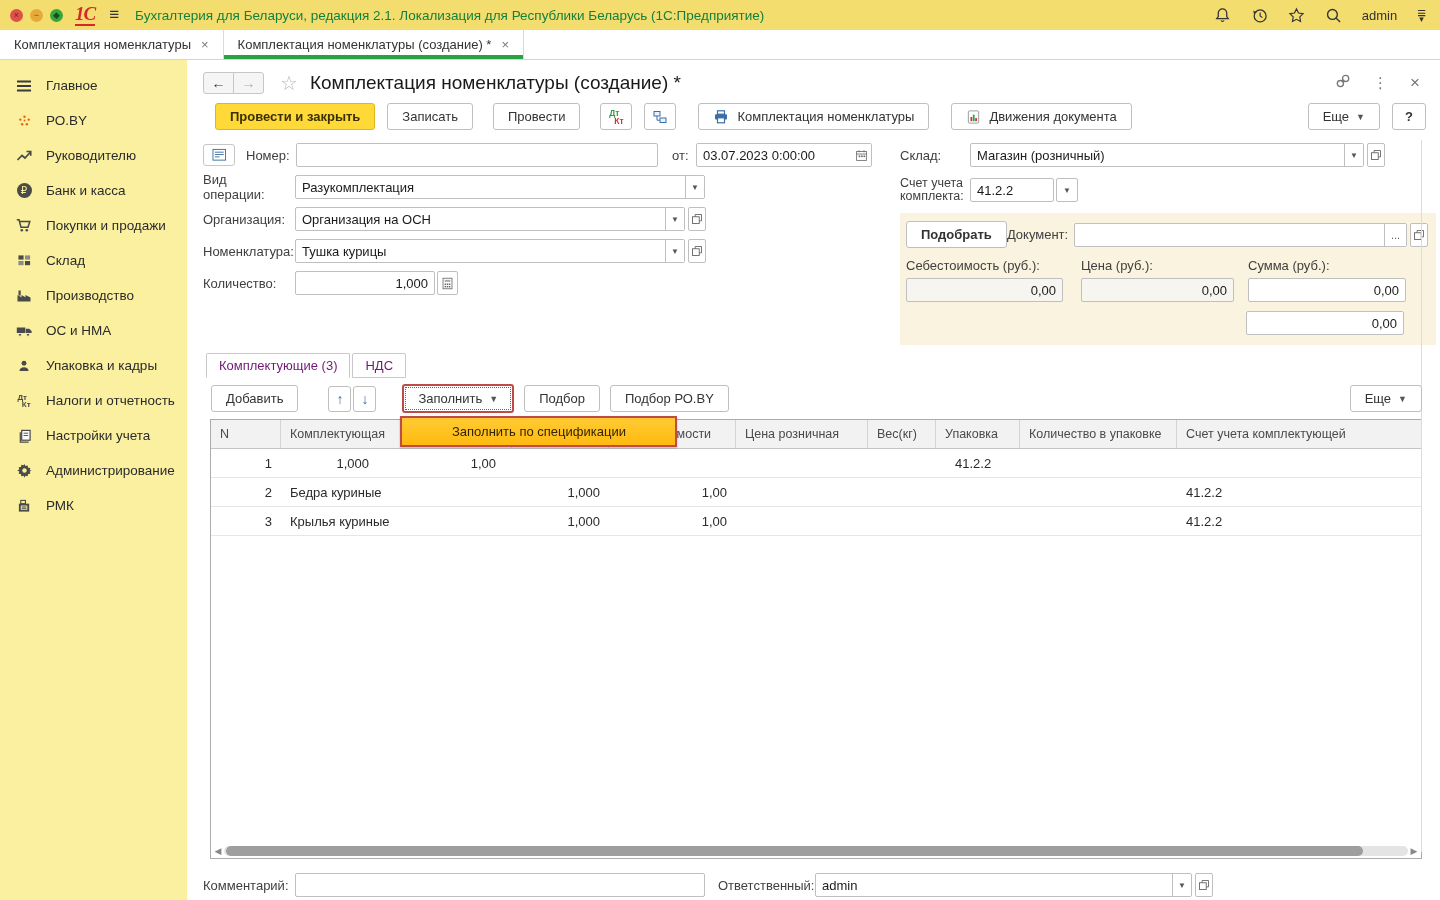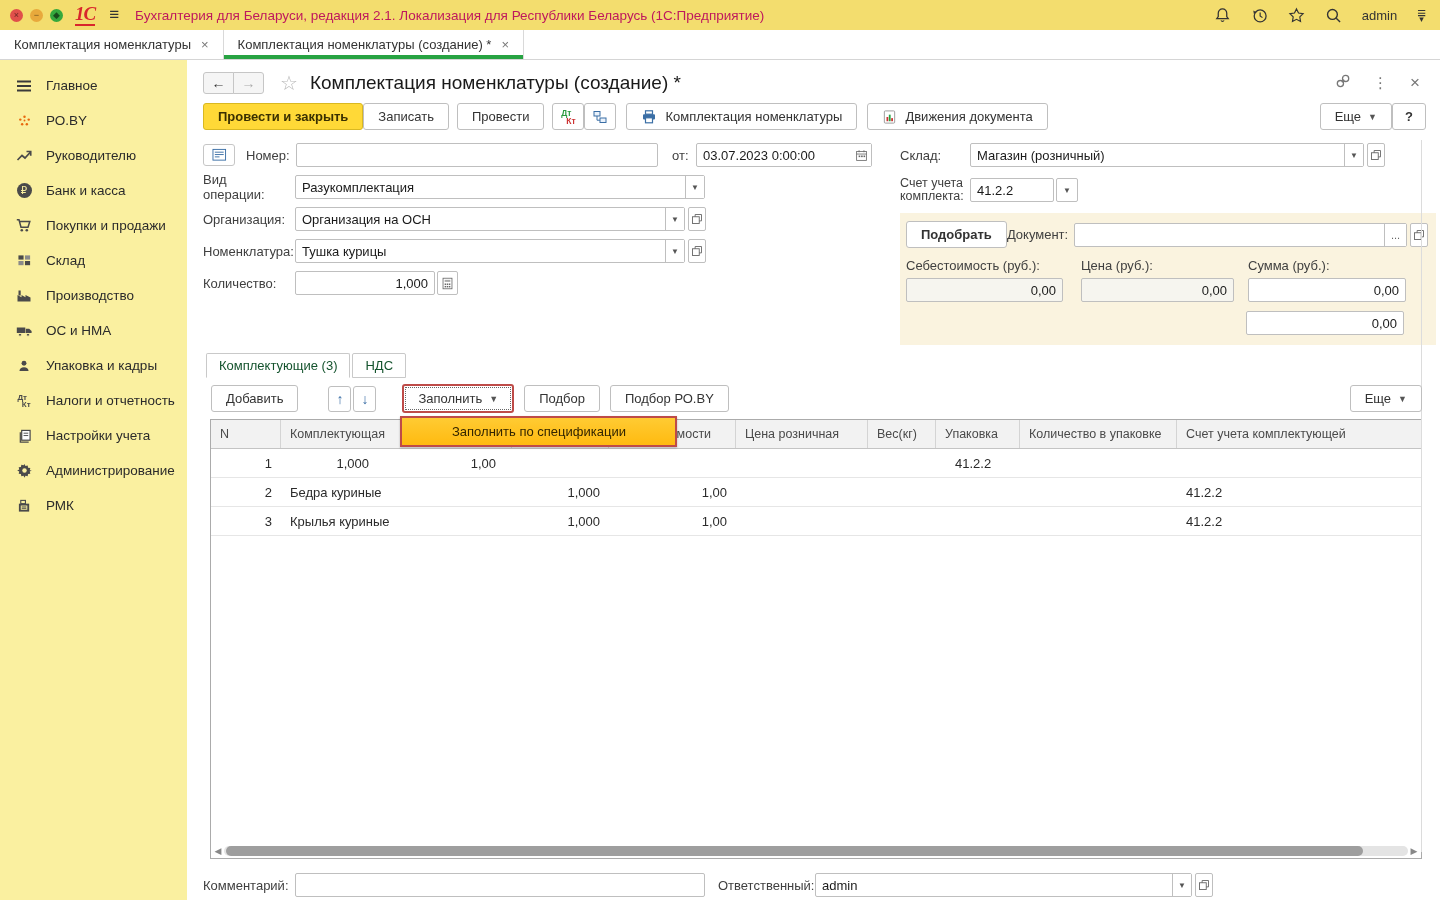--- a/index.html
+++ b/index.html
@@ -8,21 +8,21 @@
 
   
   .titlebar { height:30px; background:#F3DD6E; display:flex; align-items:center; padding:0 14px 0 10px; }
   .traffic { display:flex; gap:7px; margin-right:12px; }
   .tl { width:13px; height:13px; border-radius:50%; display:flex; align-items:center; justify-content:center;
         font-size:9px; line-height:1; color:rgba(0,0,0,.55); }
   .tl.red{ background:#E0504A; } .tl.yel{ background:#E8A93C; } .tl.grn{ background:#35A83C; }
   .logo1c { color:#D8262C; font-family:"Liberation Serif","DejaVu Serif",serif; font-style:italic;
             font-weight:bold; font-size:19px; letter-spacing:-1px; margin-right:14px; border-bottom:2px solid #D8262C; line-height:1; padding-bottom:1px;}
   .burger { font-size:17px; color:#333; margin-right:16px; }
-  .tb-title { font-size:13.5px; color:#be185d; }
+  .tb-title { font-size:13.5px; color:#15803d; }
   .tb-right { margin-left:auto; display:flex; align-items:center; gap:20px; color:#333; }
   .tb-right svg { display:block; }
   .tb-user { font-size:13px; }
   .tb-menu { font-size:15px; line-height:.5; text-align:center; }
   .tb-menu .caret{ font-size:9px; display:block; }
 
   
   .tabbar { height:30px; background:#fff; border-bottom:1px solid #D5D5D5; display:flex; }
   .wtab { position:relative; display:flex; align-items:center; padding:0 14px; border-right:1px solid #D9D9D9;
           color:#333; cursor:default; }
@@ -49,21 +49,21 @@
              justify-content:center; font-size:14px; }
   .nav-btn.back { border-radius:3px 0 0 3px; color:#333; }
   .nav-btn.fwd  { border-radius:0 3px 3px 0; margin-left:-1px; color:#ABABAB; }
   .fav-star { font-size:20px; color:#B9B9B9; margin:0 12px 0 16px; }
   .page-title { font-size:19px; color:#1a1a1a; }
   .win-icons { margin-left:auto; display:flex; align-items:center; gap:22px; color:#777; padding-right:6px;}
   .win-icons .kebab { font-size:15px; letter-spacing:0; }
   .win-icons .close { font-size:17px; }
 
   
-  .cmd-bar { display:flex; padding:5px 14px 7px 16px; }
+  .cmd-bar { display:flex; gap:12px; padding:5px 14px 7px 28px; }
   .btn { height:27px; background:#fff; border:1px solid #BFBFBF; border-radius:3px; display:inline-flex;
          align-items:center; justify-content:center; padding:0 14px; font-size:13px; color:#333; white-space:nowrap; }
   .btn-primary { background:#FFD937; border-color:#D9B822; font-weight:bold; color:#3a3000; }
   .btn-icon { width:32px; padding:0; }
   .btn .bicon { margin-right:8px; display:flex; }
   .dtkt-cmd { font-size:8.5px; line-height:8px; font-weight:bold; text-align:left;}
   .dtkt-cmd .dt{ color:#2C9A3F; } .dtkt-cmd .kt{ color:#CC3333; margin-left:5px;}
   .cmd-spacer { flex:1; }
   .caret-sm { font-size:9px; color:#555; margin-left:7px; }
 
@@ -94,21 +94,21 @@
   .amt1 { width:157px; margin-right:18px; }
   .amt2 { width:153px; margin-right:14px; }
   .amt3 { width:158px; }
   .amt-extra { display:flex; justify-content:flex-end; margin-top:9px; padding-right:24px; }
   .amt-extra .field { width:158px; }
   .f-dim { background:#F6F5EF; }
 
   
   .pt-tabs { display:flex; padding-left:19px; margin-top:8px; }
   .ptab { height:25px; padding:0 12px; display:flex; align-items:center; border:1px solid #C9C9C9; background:#fff;
-          margin-right:2px; border-radius:2px 2px 0 0; color:#14532d; }
+          margin-right:2px; border-radius:2px 2px 0 0; color:#701a75; }
   .ptab.active { font-weight:normal; border-bottom-color:#fff; }
   .pt-toolbar { display:flex; align-items:center; padding:6px 18px 6px 24px; gap:10px; position:relative; }
   .arr-btn { width:23px; height:26px; color:#3A6EA5; font-weight:bold; font-size:14px; padding:0; }
   .arr-group { display:flex; gap:2px; margin-left:20px; margin-right:16px; }
   .fill-wrap { position:relative; }
   .btn-highlight { border:2px solid #BE4B48; outline:1px dotted #666; outline-offset:-4px; height:29px; }
   .fill-menu { position:absolute; top:32px; left:-2px; width:277px; height:31px; z-index:6;
                background:linear-gradient(#FFCB33,#FFBA10); border:2px solid #BE4B48;
                display:flex; align-items:center; justify-content:center; color:#332500; font-size:13px;
                box-shadow:0 1px 2px rgba(0,0,0,.25); }

